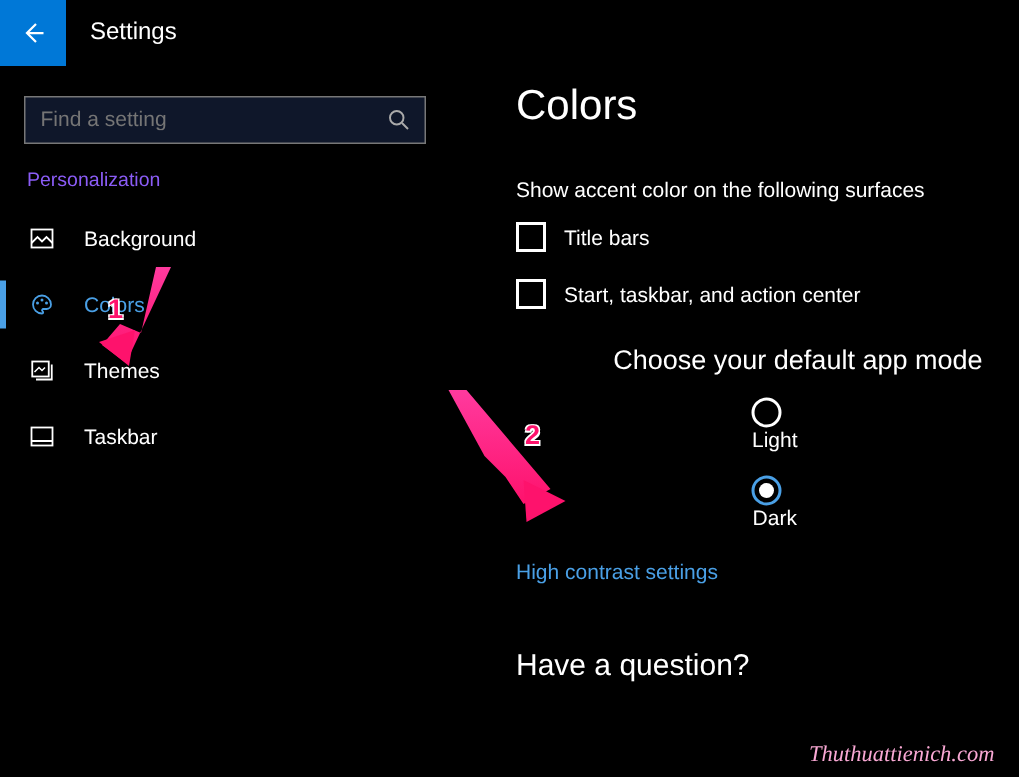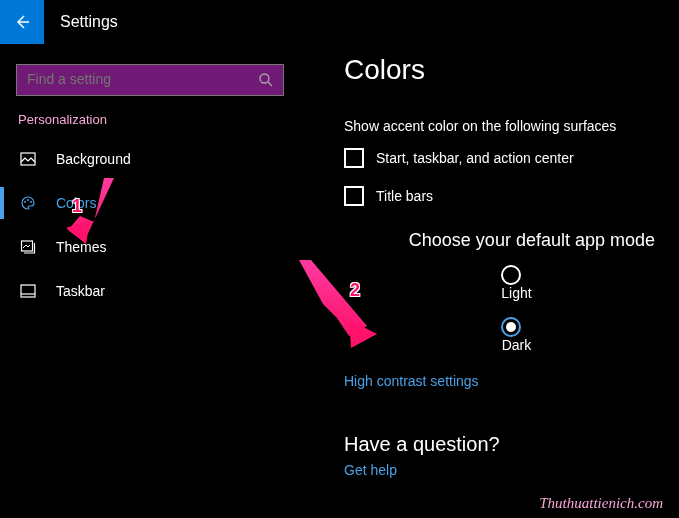--- a/index.html
+++ b/index.html
@@ -5,23 +5,23 @@
   * { box-sizing: border-box; margin: 0; padding: 0; }
   html, body { width: 679px; height: 518px; background: #000; color: #fff; font-family: "Segoe UI", Arial, sans-serif; font-size: 14px; overflow: hidden; position: relative; }
   .header { height: 44px; display: flex; align-items: center; }
   .back-btn { width: 44px; height: 44px; background: #0078d7; display: flex; align-items: center; justify-content: center; cursor: pointer; }
   .page-title { margin-left: 16px; font-size: 16px; font-weight: 400; }
   .layout { display: flex; height: calc(100% - 44px); }
   .sidebar { width: 300px; padding-top: 12px; }
   .home-item { display: flex; align-items: center; height: 40px; padding-left: 20px; cursor: pointer; }
   .home-item .icon { width: 16px; height: 16px; margin-right: 18px; display: flex; align-items: center; justify-content: center; }
   .search-wrap { margin: 8px 16px 14px 16px; position: relative; }
-  .search-input { width: 100%; height: 32px; background: #701a75; border: 1px solid #777; color: #aaa; padding: 0 36px 2px 10px; font-size: 14px; outline: none; }
+  .search-input { width: 100%; height: 32px; background: #0f172a; border: 1px solid #777; color: #aaa; padding: 0 36px 2px 10px; font-size: 14px; outline: none; }
   .search-icon { position: absolute; right: 10px; top: 8px; width: 16px; height: 16px; }
-  .category-label { padding: 2px 0 10px 18px; color: #f9a8d4; font-size: 13px; }
+  .category-label { padding: 2px 0 10px 18px; color: #8b5cf6; font-size: 13px; }
   .nav-item { display: flex; align-items: center; height: 44px; padding-left: 20px; cursor: pointer; position: relative; }
   .nav-item.selected { color: #4aa0e6; }
   .nav-item.selected::before { content: ""; position: absolute; left: 0; top: 6px; bottom: 6px; width: 4px; background: #4aa0e6; }
   .nav-item .icon { width: 16px; height: 16px; margin-right: 20px; display: flex; align-items: center; justify-content: center; }
   .content { flex: 1; padding: 10px 24px 0 44px; }
   .content h1 { font-size: 28px; font-weight: 400; margin-bottom: 32px; }
   .section-label { font-size: 14px; margin-bottom: 14px; }
   .checkbox-row { display: flex; align-items: center; margin-bottom: 18px; cursor: pointer; }
   .checkbox-box { width: 20px; height: 20px; border: 2px solid #fff; margin-right: 12px; }
   .subhead { font-size: 18px; margin-top: 24px; margin-bottom: 14px; text-align: right; }
@@ -107,46 +107,45 @@
     </div>
   </div>
 
   <div class="content">
     <h1>Colors</h1>
 
     <div class="section-label">Show accent color on the following surfaces</div>
 
     <div class="checkbox-row">
       <div class="checkbox-box"></div>
-      <span>Start, taskbar, and action center</span>
+      <span>Title bars</span>
     </div>
 
     <div class="checkbox-row">
       <div class="checkbox-box"></div>
-      <span>Title bars</span>
+      <span>Start, taskbar, and action center</span>
     </div>
 
     <div class="subhead">Choose your default app mode</div>
 
     <div class="radio-row">
       <div class="radio-outer"></div>
       <span>Light</span>
     </div>
 
     <div class="radio-row">
       <div class="radio-outer selected">
           <div class="radio-inner"></div>
         </div>
       <span>Dark</span>
     </div>
 
     <span class="link">High contrast settings</span>
 
     <div class="question-head">Have a question?</div>
-    <span class="link" style="margin-top:4px">Get help</span>
   </div>
 </div>
 
 <svg class="arrow" style="left:66px; top:172px" width="54" height="72">
   <defs>
       <linearGradient id="g1" x1="0" y1="0" x2="0" y2="1">
         <stop offset="0" stop-color="#ff3a9e"></stop>
         <stop offset="1" stop-color="#fe126c"></stop>
       </linearGradient>
     </defs>

